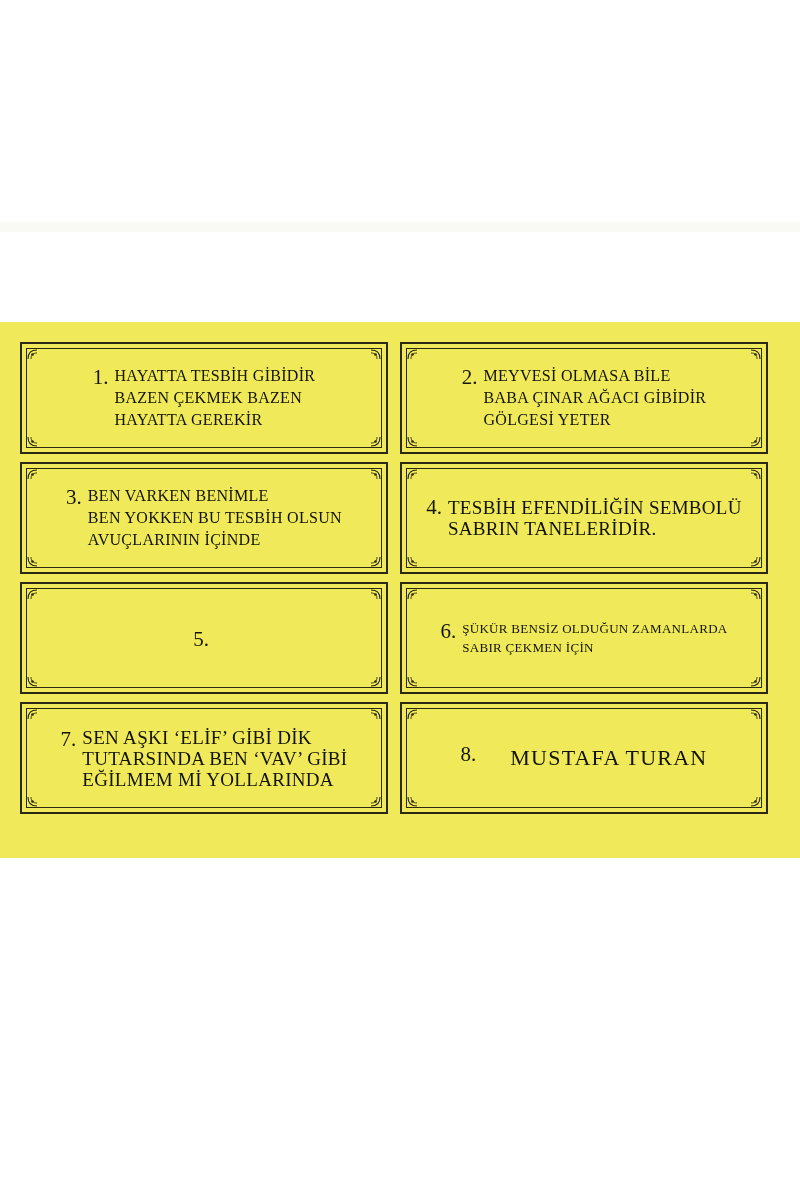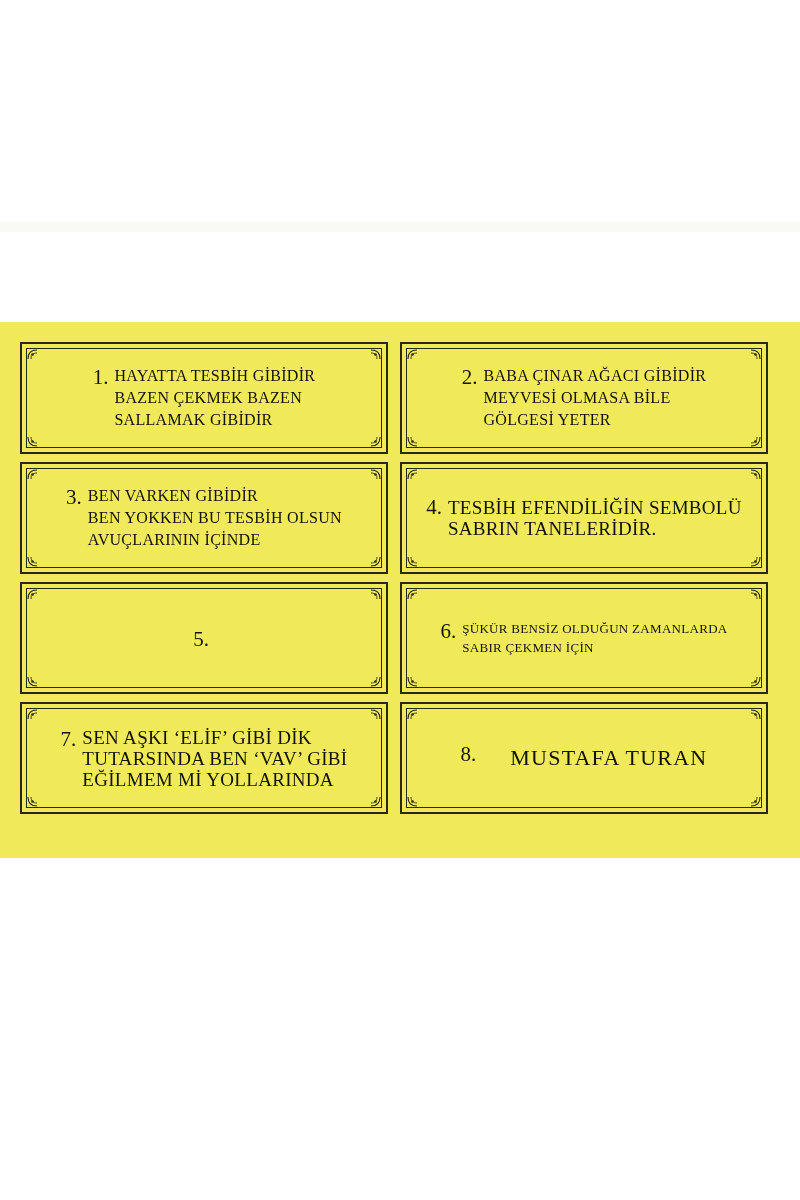--- a/index.html
+++ b/index.html
@@ -184,21 +184,21 @@
               <path d="M1 10 C1 4,4 1,10 1" fill="none" stroke="#2a2a14" stroke-width="1.1"></path>
               <path d="M4 10 C4 6,6 4,10 4" fill="none" stroke="#2a2a14" stroke-width="0.9"></path>
               <circle cx="5.5" cy="5.5" r="1.3" fill="#2a2a14"></circle>
             </svg>
           </span>
         <div class="plate-content">
           <span class="num">1.</span>
           <div class="lines">
             <div class="line">HAYATTA TESBİH GİBİDİR</div>
             <div class="line">BAZEN ÇEKMEK BAZEN</div>
-            <div class="line">SALLAMAK GİBİDİR</div>
+            <div class="line">HAYATTA GEREKİR</div>
           </div>
         </div>
       </div>
 
       <div class="plate p2 size-lg">
         <div class="inner-border"></div>
         <span class="corner c-tl">
             <svg width="20" height="20" viewBox="0 0 20 20">
               <path d="M1 10 C1 4,4 1,10 1" fill="none" stroke="#2a2a14" stroke-width="1.1"></path>
               <path d="M4 10 C4 6,6 4,10 4" fill="none" stroke="#2a2a14" stroke-width="0.9"></path>
@@ -222,22 +222,22 @@
         <span class="corner c-br">
             <svg width="20" height="20" viewBox="0 0 20 20">
               <path d="M1 10 C1 4,4 1,10 1" fill="none" stroke="#2a2a14" stroke-width="1.1"></path>
               <path d="M4 10 C4 6,6 4,10 4" fill="none" stroke="#2a2a14" stroke-width="0.9"></path>
               <circle cx="5.5" cy="5.5" r="1.3" fill="#2a2a14"></circle>
             </svg>
           </span>
         <div class="plate-content">
           <span class="num">2.</span>
           <div class="lines">
+            <div class="line">MEYVESİ OLMASA BİLE</div>
             <div class="line">BABA ÇINAR AĞACI GİBİDİR</div>
-            <div class="line">MEYVESİ OLMASA BİLE</div>
             <div class="line">GÖLGESİ YETER</div>
           </div>
         </div>
       </div>
 
       <div class="plate p3 size-lg">
         <div class="inner-border"></div>
         <span class="corner c-tl">
             <svg width="20" height="20" viewBox="0 0 20 20">
               <path d="M1 10 C1 4,4 1,10 1" fill="none" stroke="#2a2a14" stroke-width="1.1"></path>
@@ -262,21 +262,21 @@
         <span class="corner c-br">
             <svg width="20" height="20" viewBox="0 0 20 20">
               <path d="M1 10 C1 4,4 1,10 1" fill="none" stroke="#2a2a14" stroke-width="1.1"></path>
               <path d="M4 10 C4 6,6 4,10 4" fill="none" stroke="#2a2a14" stroke-width="0.9"></path>
               <circle cx="5.5" cy="5.5" r="1.3" fill="#2a2a14"></circle>
             </svg>
           </span>
         <div class="plate-content">
           <span class="num">3.</span>
           <div class="lines">
-            <div class="line">BEN VARKEN GİBİDİR</div>
+            <div class="line">BEN VARKEN BENİMLE</div>
             <div class="line">BEN YOKKEN BU TESBİH OLSUN</div>
             <div class="line">AVUÇLARININ İÇİNDE</div>
           </div>
         </div>
       </div>
 
       <div class="plate p4 size-md">
         <div class="inner-border"></div>
         <span class="corner c-tl">
             <svg width="20" height="20" viewBox="0 0 20 20">

